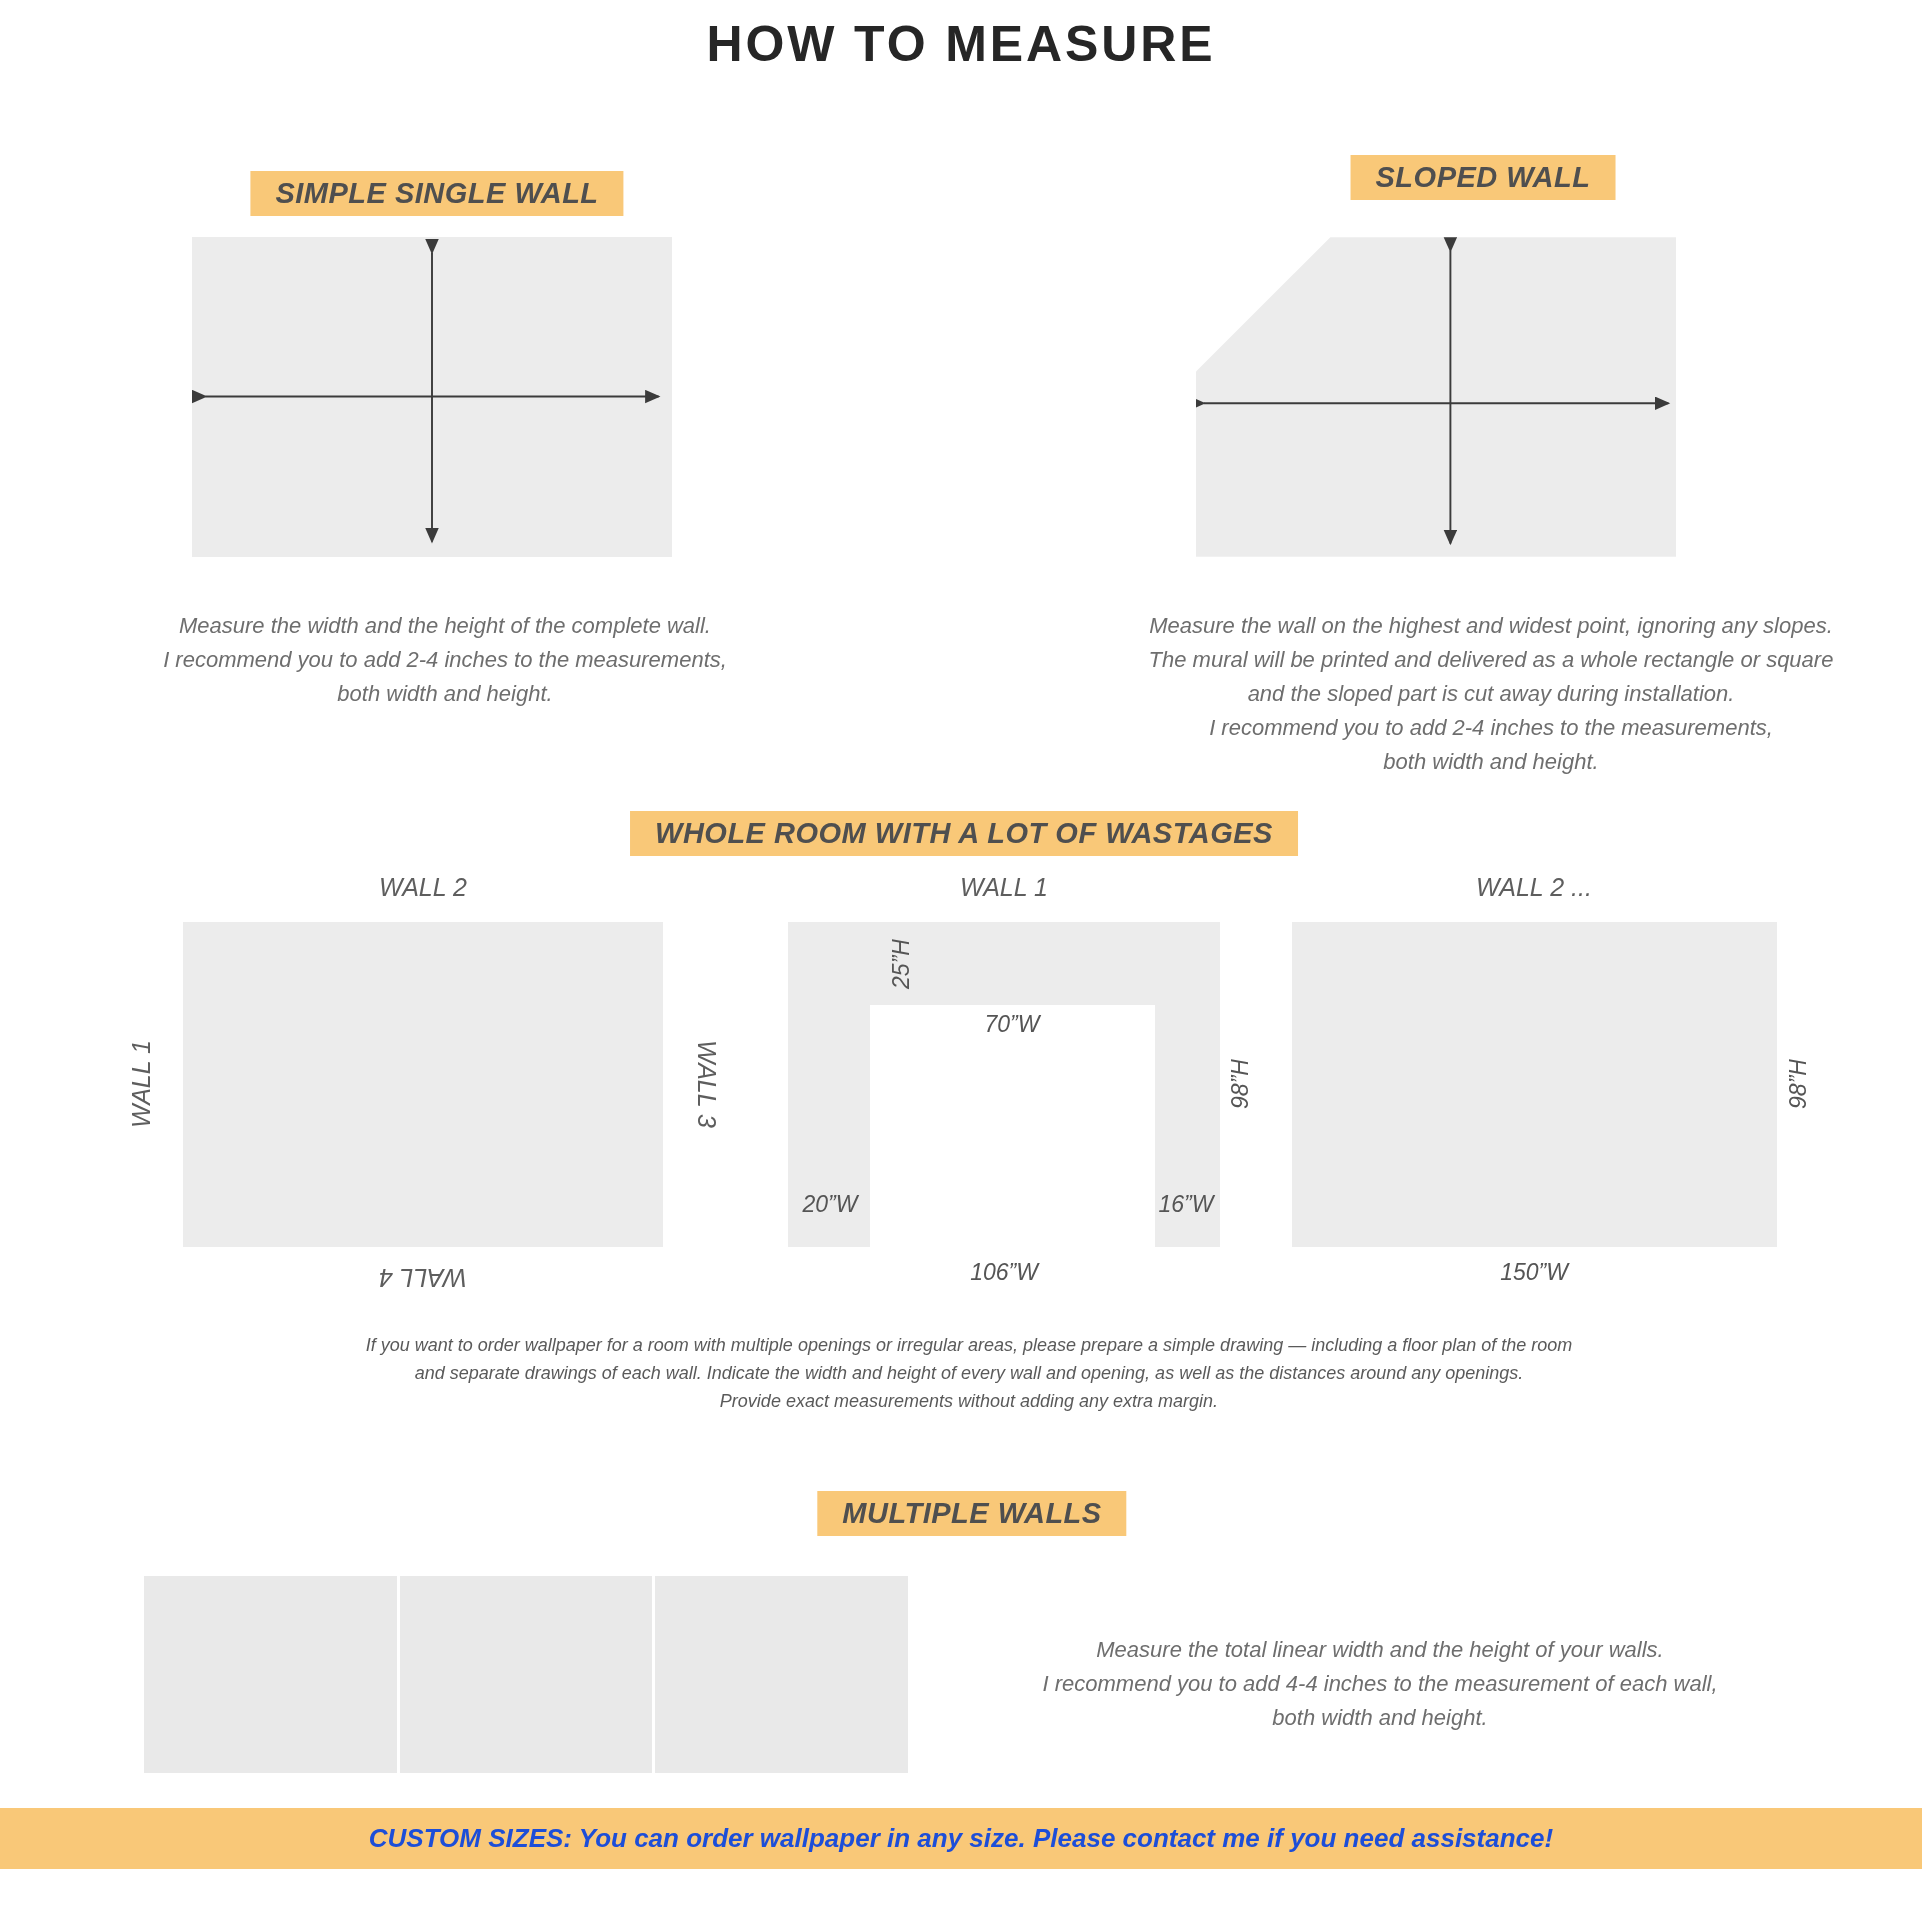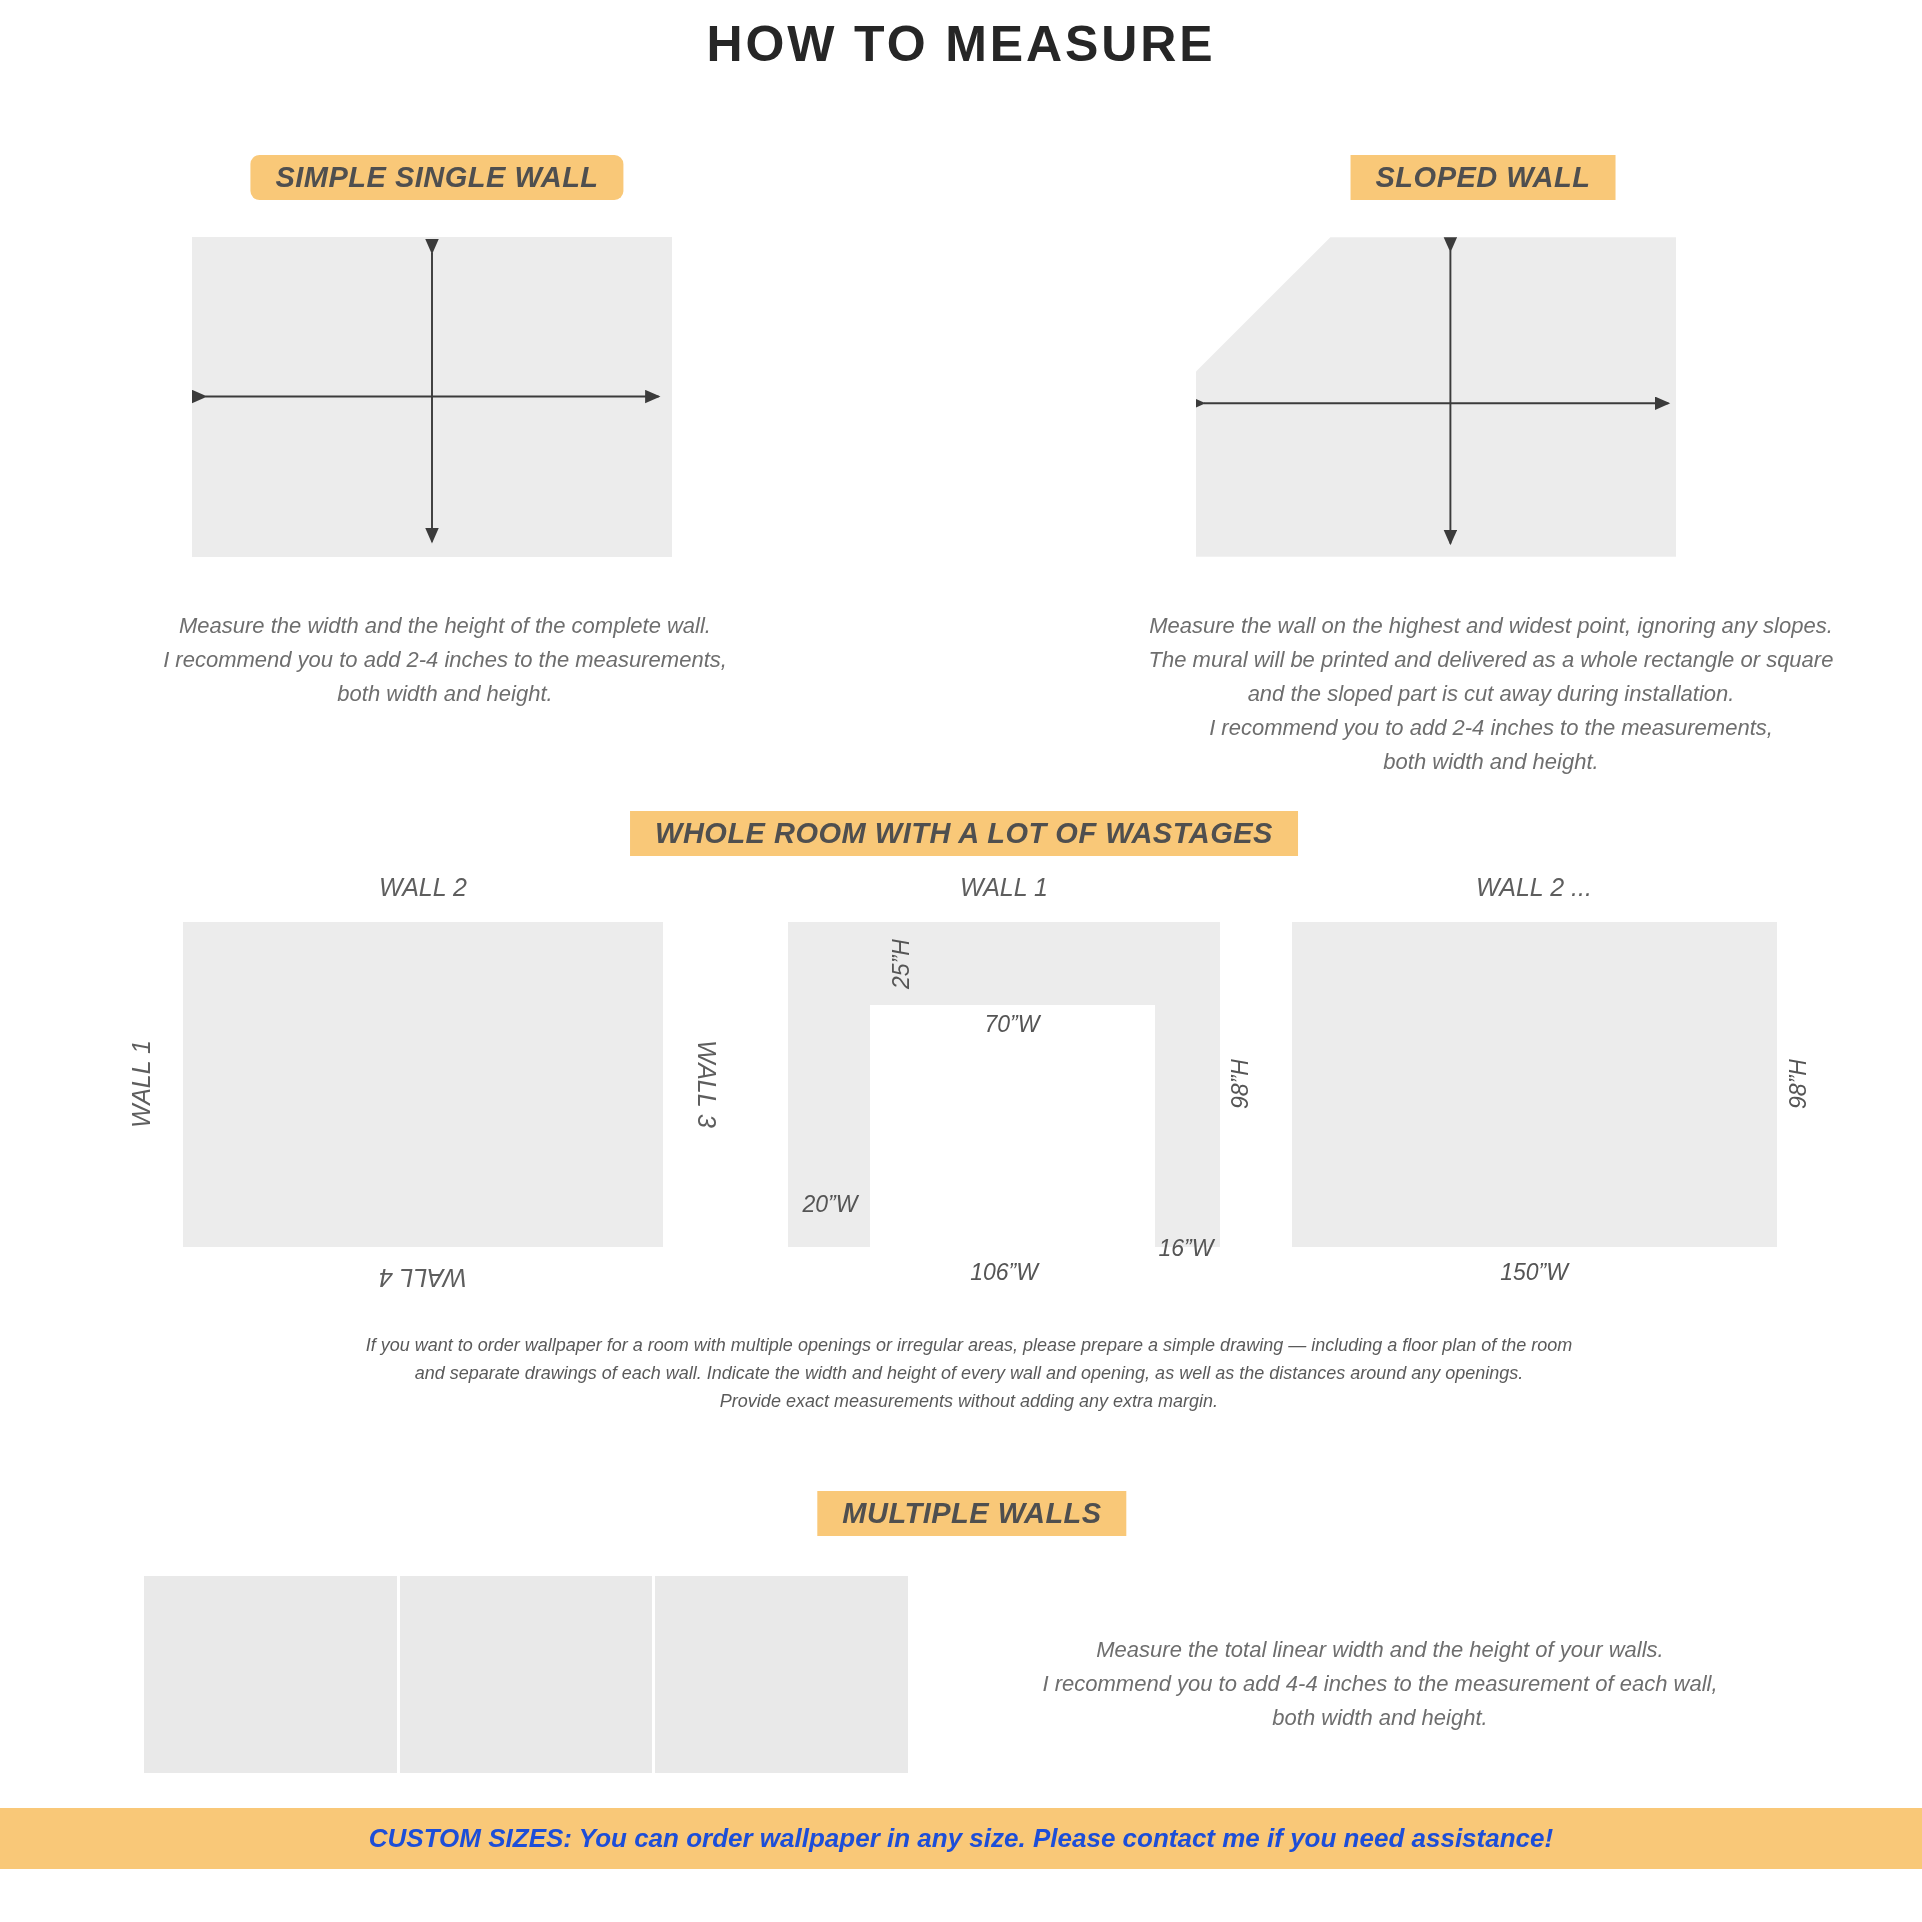--- a/index.html
+++ b/index.html
@@ -74,21 +74,21 @@
     color:#1d4ed8;
   }
 </style>
 </head>
 <body>
 
 <div class="page">
 
   <h1 class="title">HOW TO MEASURE</h1>
 
-  <div class="chip" style="left:437px;top:155px;border-radius:9px;">SIMPLE SINGLE WALL</div>
+  <div class="chip" style="left:437px;top:171px;">SIMPLE SINGLE WALL</div>
 
   <div class="diagram" style="left:192px;top:237px;width:480px;height:320px;">
     <div class="fill-rect"></div>
     <svg class="arrows" viewBox="0 0 500 333">
       <defs>
         <marker id="ah1" markerWidth="9" markerHeight="8" refX="7" refY="3.5" orient="auto">
           <path d="M0,0 L8,3.5 L0,7 z" fill="#3B3B3B"></path>
         </marker>
       </defs>
       <line x1="14" y1="166" x2="486" y2="166" stroke="#3B3B3B" stroke-width="2" marker-start="url(#ah1)" marker-end="url(#ah1)"></line>
@@ -133,21 +133,21 @@
 
   <div class="diagram" style="left:788px;top:922px;width:432px;height:325px;">
     <div class="wall-label" style="left:216px;top:-35px;">WALL 1</div>
     <div class="bar" style="left:0;top:0;width:432px;height:83px;"></div>
     <div class="bar" style="left:0;top:83px;width:82px;height:242px;"></div>
     <div class="bar" style="left:367px;top:83px;width:65px;height:242px;"></div>
     <div class="dim-label rot-ccw" style="left:113px;top:42px;">25”H</div>
     <div class="dim-label" style="left:224px;top:102px;">70”W</div>
     <div class="dim-label rot-ccw" style="left:452px;top:162px;">98”H</div>
     <div class="dim-label" style="left:42px;top:282px;">20”W</div>
-    <div class="dim-label" style="left:398px;top:282px;margin-top:44px;">16”W</div>
+    <div class="dim-label" style="left:398px;top:282px;">16”W</div>
     <div class="dim-label" style="left:216px;top:350px;">106”W</div>
   </div>
 
   <div class="diagram" style="left:1292px;top:922px;width:485px;height:325px;">
     <div class="fill-rect"></div>
     <div class="wall-label" style="left:242px;top:-35px;">WALL 2 ...</div>
     <div class="dim-label rot-ccw" style="left:506px;top:162px;">98”H</div>
     <div class="dim-label" style="left:242px;top:350px;">150”W</div>
   </div>
 

